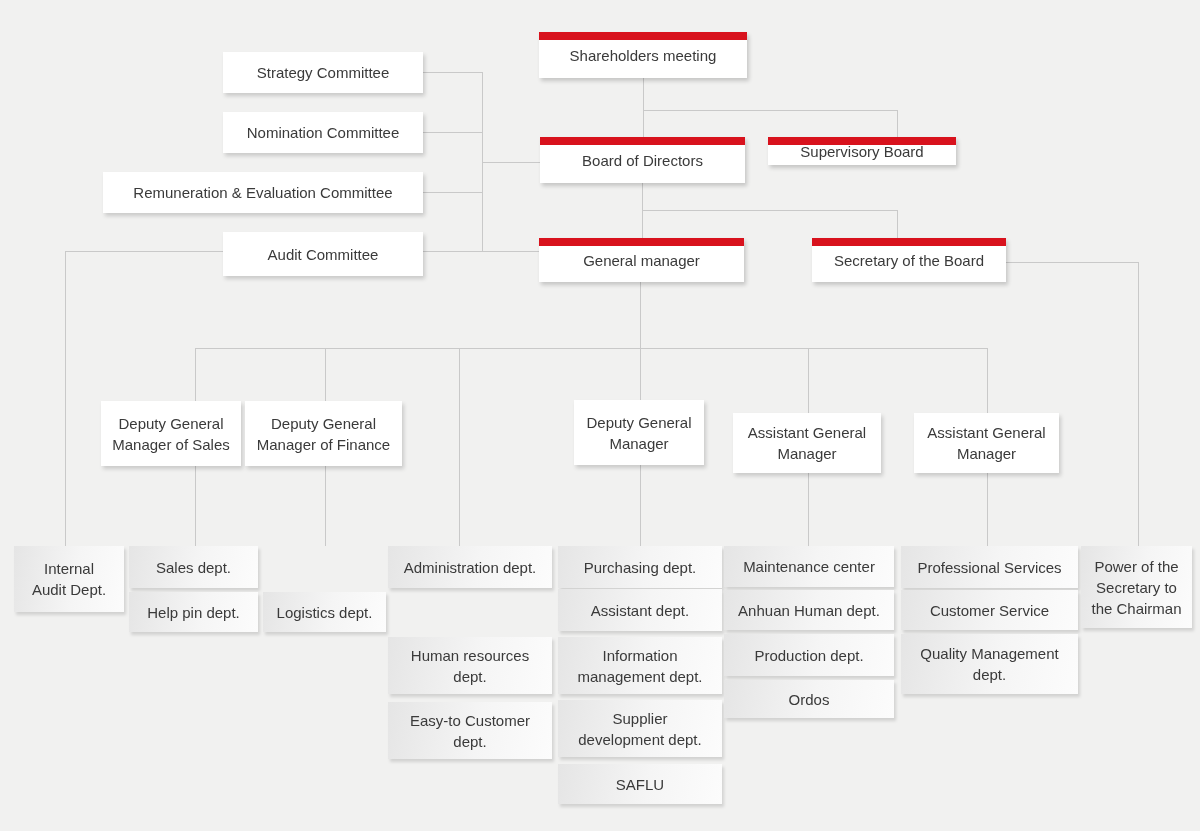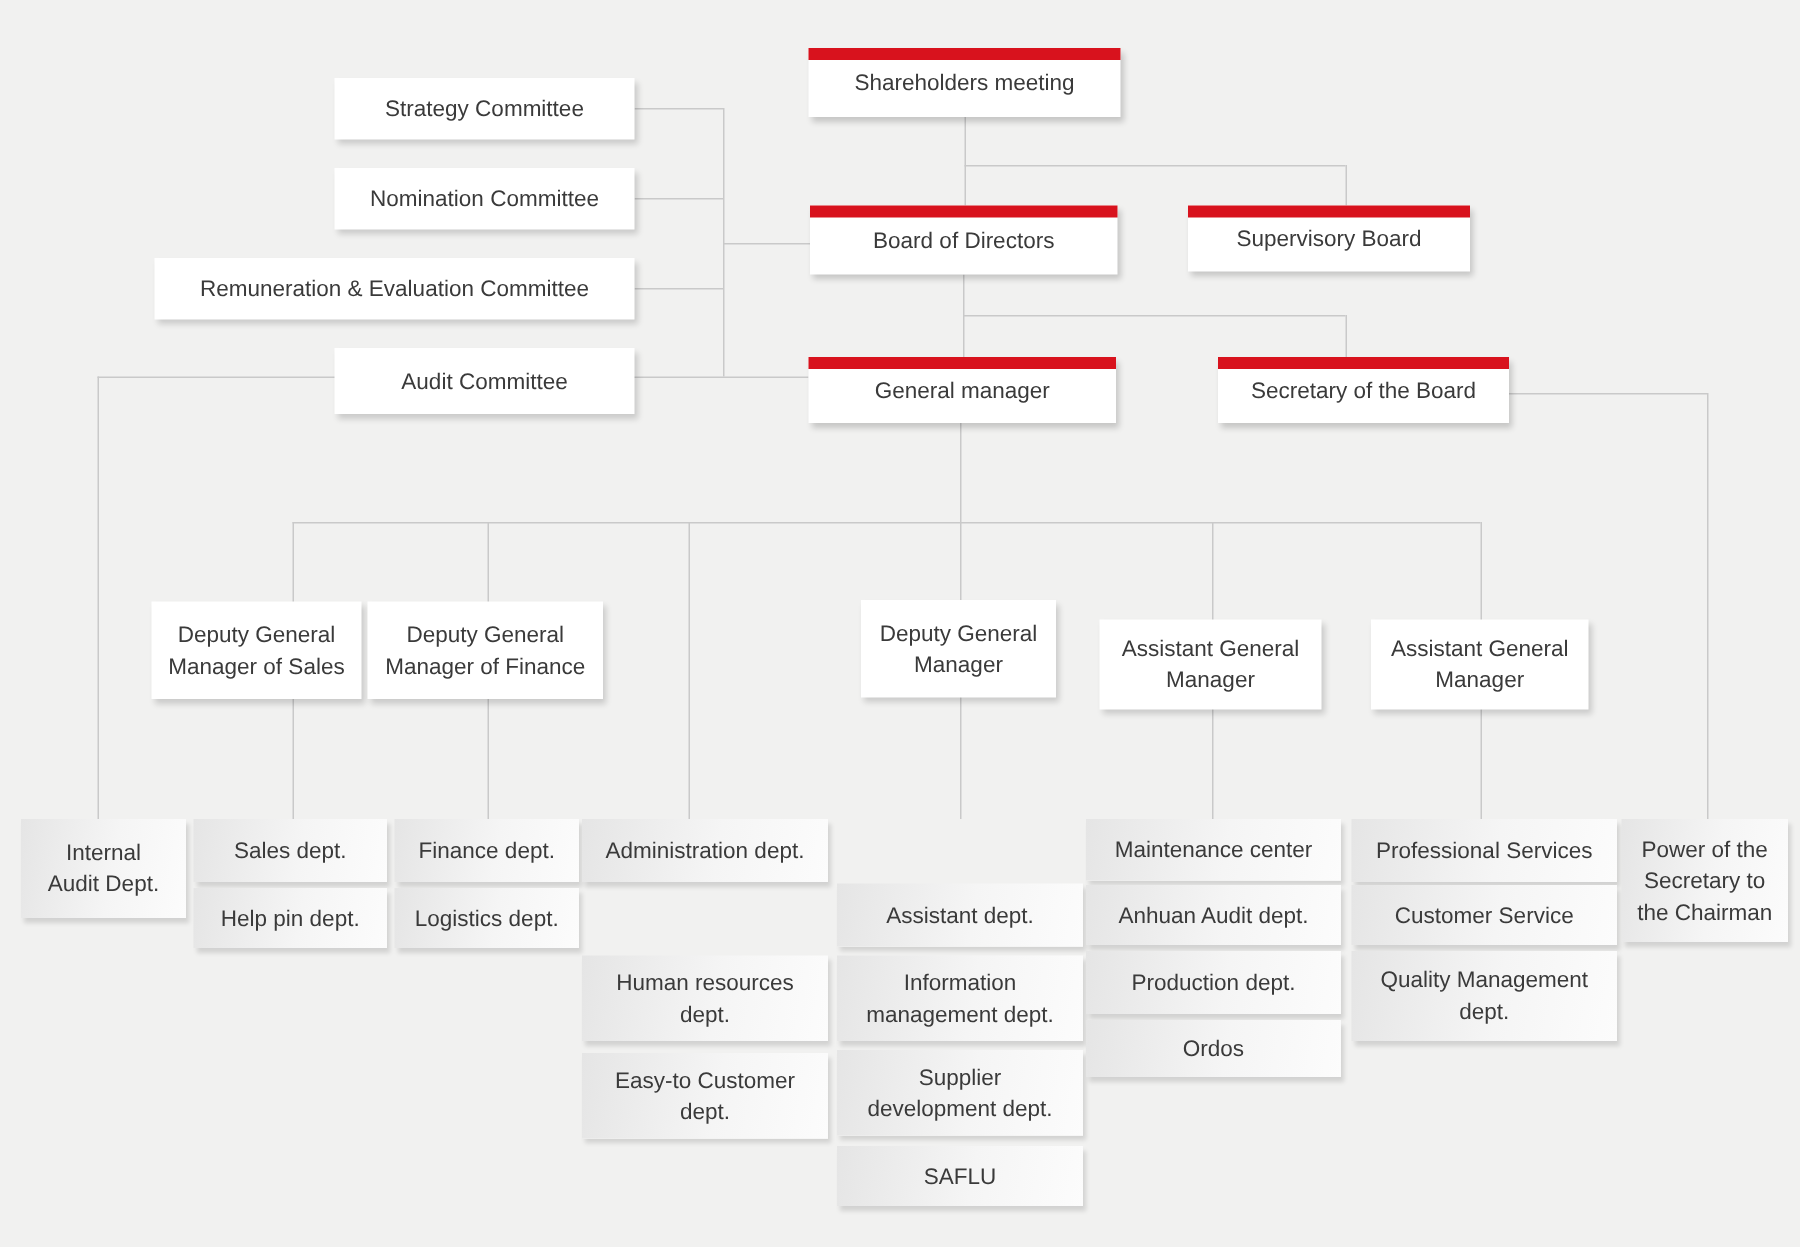--- a/index.html
+++ b/index.html
@@ -92,21 +92,21 @@
   <i class="ln" style="left:1138px;top:262px;width:1px;height:284px"></i>
 
   <div class="node red" style="left:539px;top:32px;width:208px;height:46px">
     <span class="bar"></span>
     <span class="lbl">Shareholders meeting</span>
   </div>
   <div class="node red" style="left:540px;top:137px;width:205px;height:46px">
     <span class="bar"></span>
     <span class="lbl">Board of Directors</span>
   </div>
-  <div class="node red" style="left:792px;top:137px;width:188px;height:44px">
+  <div class="node red" style="left:768px;top:137px;width:188px;height:28px">
     <span class="bar"></span>
     <span class="lbl">Supervisory Board</span>
   </div>
   <div class="node red" style="left:539px;top:238px;width:205px;height:44px">
     <span class="bar"></span>
     <span class="lbl">General manager</span>
   </div>
   <div class="node red" style="left:812px;top:238px;width:194px;height:44px">
     <span class="bar"></span>
     <span class="lbl">Secretary of the Board</span>
@@ -151,59 +151,59 @@
 Audit Dept.</span>
   </div>
 
   <div class="node dept" style="left:129px;top:546px;width:129px;height:42px">
     <span class="lbl">Sales dept.</span>
   </div>
   <div class="node dept" style="left:129px;top:592px;width:129px;height:40px">
     <span class="lbl">Help pin dept.</span>
   </div>
 
-  <div class="node dept" style="left:263px;top:546px;width:123px;height:42px">
-    <span class="lbl">Finance dept.</span>
-  </div>
   <div class="node dept" style="left:263px;top:592px;width:123px;height:40px">
     <span class="lbl">Logistics dept.</span>
   </div>
 
   <div class="node dept" style="left:388px;top:546px;width:164px;height:42px">
     <span class="lbl">Administration dept.</span>
   </div>
   <div class="node dept" style="left:388px;top:637px;width:164px;height:57px">
     <span class="lbl">Human resources
 dept.</span>
   </div>
   <div class="node dept" style="left:388px;top:702px;width:164px;height:57px">
     <span class="lbl">Easy-to Customer
 dept.</span>
   </div>
 
+  <div class="node dept" style="left:558px;top:546px;width:164px;height:42px">
+    <span class="lbl">Purchasing dept.</span>
+  </div>
   <div class="node dept" style="left:558px;top:589px;width:164px;height:42px">
     <span class="lbl">Assistant dept.</span>
   </div>
   <div class="node dept" style="left:558px;top:637px;width:164px;height:57px">
     <span class="lbl">Information
 management dept.</span>
   </div>
   <div class="node dept" style="left:558px;top:700px;width:164px;height:57px">
     <span class="lbl">Supplier
 development dept.</span>
   </div>
   <div class="node dept" style="left:558px;top:764px;width:164px;height:40px">
     <span class="lbl">SAFLU</span>
   </div>
 
   <div class="node dept" style="left:724px;top:546px;width:170px;height:41px">
     <span class="lbl">Maintenance center</span>
   </div>
   <div class="node dept" style="left:724px;top:590px;width:170px;height:40px">
-    <span class="lbl">Anhuan Audit dept.</span>
+    <span class="lbl">Anhuan Human dept.</span>
   </div>
   <div class="node dept" style="left:724px;top:634px;width:170px;height:42px">
     <span class="lbl">Production dept.</span>
   </div>
   <div class="node dept" style="left:724px;top:680px;width:170px;height:38px">
     <span class="lbl">Ordos</span>
   </div>
 
   <div class="node dept" style="left:901px;top:546px;width:177px;height:42px">
     <span class="lbl">Professional Services</span>

